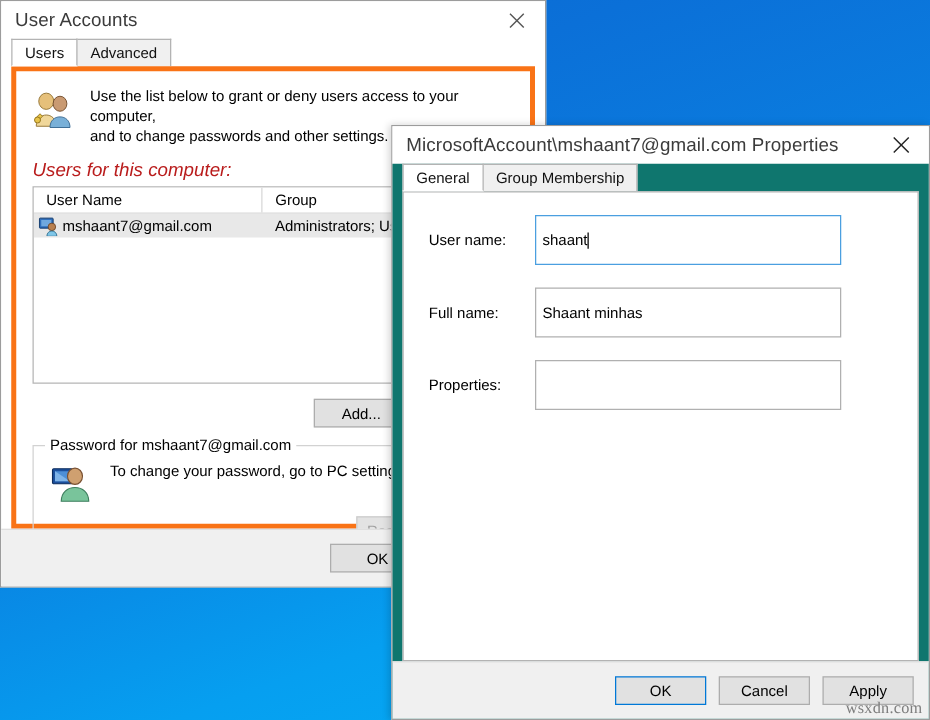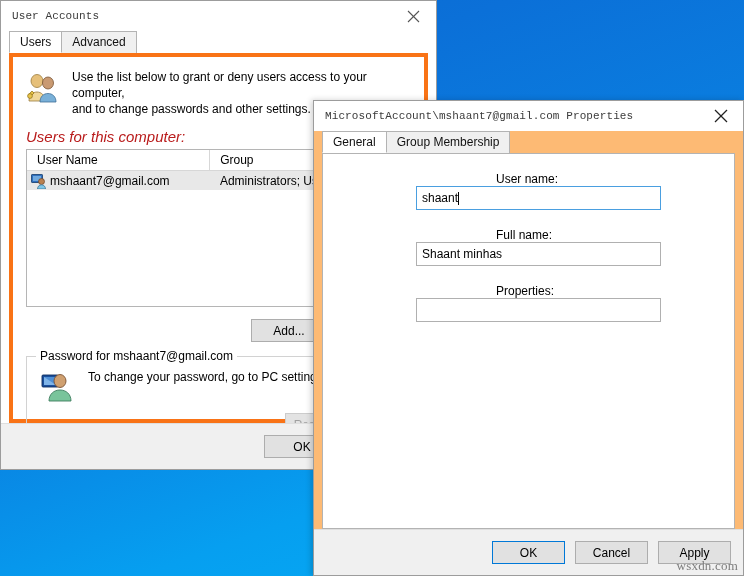--- a/index.html
+++ b/index.html
@@ -32,25 +32,24 @@
   .titlebar {
     height: 30px;
     background: #ffffff;
     display: flex;
     align-items: center;
     box-sizing: border-box;
     padding-left: 11px;
     position: relative;
   }
   .titlebar .title {
-    font-size: 11px;
+    font-size: 15px;
     color: #3b3b3b;
     letter-spacing: 0.1px;
     white-space: nowrap;
-    font-family: Liberation Mono, monospace;
   }
   .closebtn {
     position: absolute;
     right: 0; top: 0;
     width: 45px; height: 30px;
     display: flex;
     align-items: center;
     justify-content: center;
     cursor: default;
   }
@@ -249,47 +248,46 @@
     top: 100px;
     width: 431px;
     height: 476px;
     border: 1px solid #9c9c9c;
     background: #ffffff;
     box-shadow: -2px 0 6px rgba(0,0,0,0.18);
   }
   #prop-body {
     position: absolute;
     left: 0; top: 30px; right: 0; bottom: 0;
-    background: #fdba74;
+    background: #0f766e;
   }
   #prop-tabpage {
     position: absolute;
     left: 8px;
     top: 22px;
     right: 8px;
     bottom: 46px;
     border: 1px solid #b3b3b3;
     background: #ffffff;
     box-sizing: border-box;
   }
   .formrow {
     display: flex;
     align-items: center;
     padding-left: 20px;
     margin-top: 18px;
-    flex-direction: column;
   }
   .formrow .lbl {
     width: 85px;
     font-size: 12px;
     color: #000;
     flex: none;
   }
   .tbox {
-    height: 24px;
+    height: 40px;
     width: 245px;
     border: 1px solid #b0b0b0;
     box-sizing: border-box;
     background: #ffffff;
     font-size: 12px;
     display: flex;
     align-items: center;
     padding: 0 5px;
     color: #000;
     position: relative;

